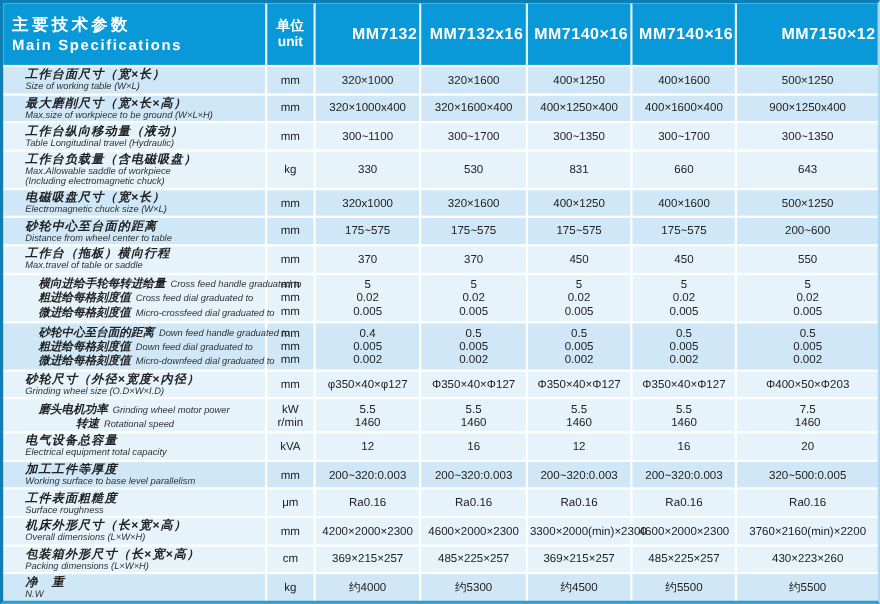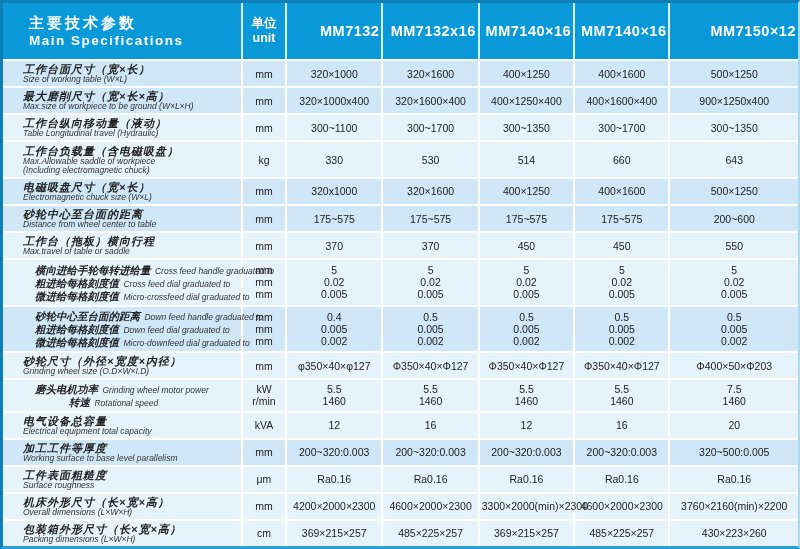--- a/index.html
+++ b/index.html
@@ -10,21 +10,21 @@
     background:#cfe8f7;
   }
   table{width:100%;height:100%;border-collapse:collapse;table-layout:fixed;}
   thead th{
     background:#0999d8;color:#ffffff;vertical-align:middle;
     border-right:2px solid #dff2fb;border-bottom:2px solid #ffffff;
     padding:0 2px;
   }
   thead tr{height:57px;}
   thead th:last-child{border-right:none;}
-  .th-label{text-align:left;padding-left:26px;margin-left:44px;}
+  .th-label{text-align:left;padding-left:8px;margin-left:44px;}
   .h-cn{font-size:15px;font-weight:bold;letter-spacing:3px;line-height:19px;}
   .h-en{font-size:13.5px;font-weight:bold;letter-spacing:1.5px;line-height:17px;}
   .u-cn,.u-en{font-size:12.5px;font-weight:bold;line-height:15px;text-align:center;}
   .th-model{font-size:14.5px;font-weight:bold;text-align:right;letter-spacing:0.5px;}
   tbody td{
     border-right:2px solid #ffffff;border-bottom:2px solid #ffffff;
     vertical-align:middle;padding:1px 2px;
   }
   tbody tr:last-child td{border-bottom:none;}
   tbody td:last-child{border-right:none;}
@@ -172,21 +172,21 @@
           <td class="c-unit">
             <div class="vline">kg</div>
           </td>
           <td class="c-val">
             <div class="vline">330</div>
           </td>
           <td class="c-val">
             <div class="vline">530</div>
           </td>
           <td class="c-val">
-            <div class="vline">514</div>
+            <div class="vline">831</div>
           </td>
           <td class="c-val">
             <div class="vline">660</div>
           </td>
           <td class="c-val">
             <div class="vline">643</div>
           </td>
         </tr>
         <tr class="dark">
           <td class="c-label">
@@ -535,17 +535,45 @@
             <div class="vline">485×225×257</div>
           </td>
           <td class="c-val">
             <div class="vline">369×215×257</div>
           </td>
           <td class="c-val">
             <div class="vline">485×225×257</div>
           </td>
           <td class="c-val">
             <div class="vline">430×223×260</div>
+          </td>
+        </tr>
+        <tr class="dark">
+          <td class="c-label">
+            <div class="lbl-line">
+              <span class="cn">净　重</span>
+            </div>
+            <div class="lbl-line">
+              <span class="en">N.W</span>
+            </div>
+          </td>
+          <td class="c-unit">
+            <div class="vline">kg</div>
+          </td>
+          <td class="c-val">
+            <div class="vline">约4000</div>
+          </td>
+          <td class="c-val">
+            <div class="vline">约5300</div>
+          </td>
+          <td class="c-val">
+            <div class="vline">约4500</div>
+          </td>
+          <td class="c-val">
+            <div class="vline">约5500</div>
+          </td>
+          <td class="c-val">
+            <div class="vline">约5500</div>
           </td>
         </tr>
       </tbody>
   </table>
 </div>
 
 </body></html>

